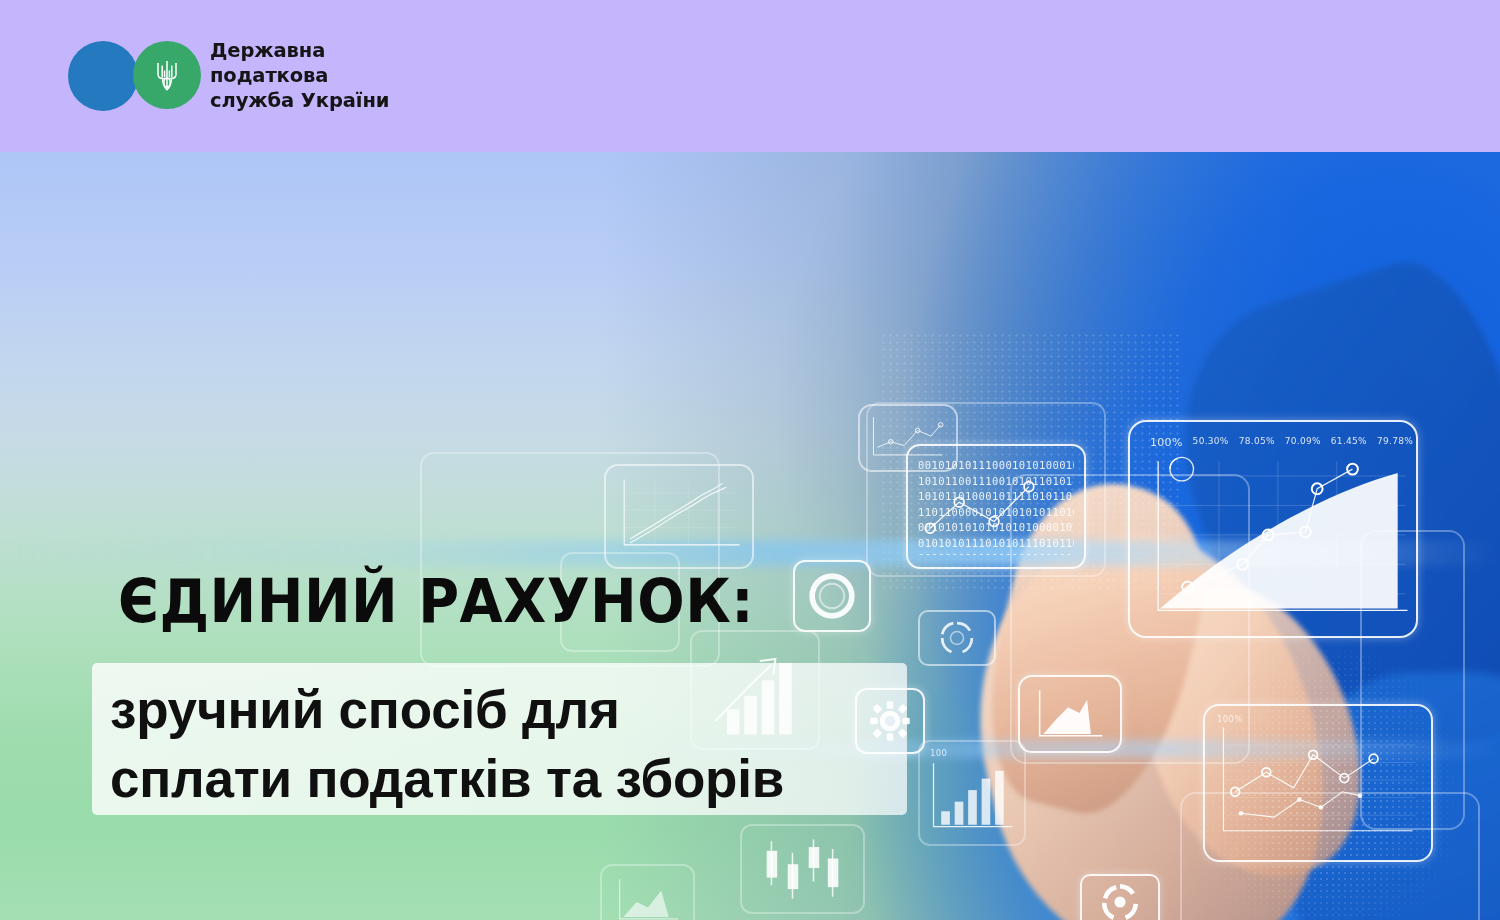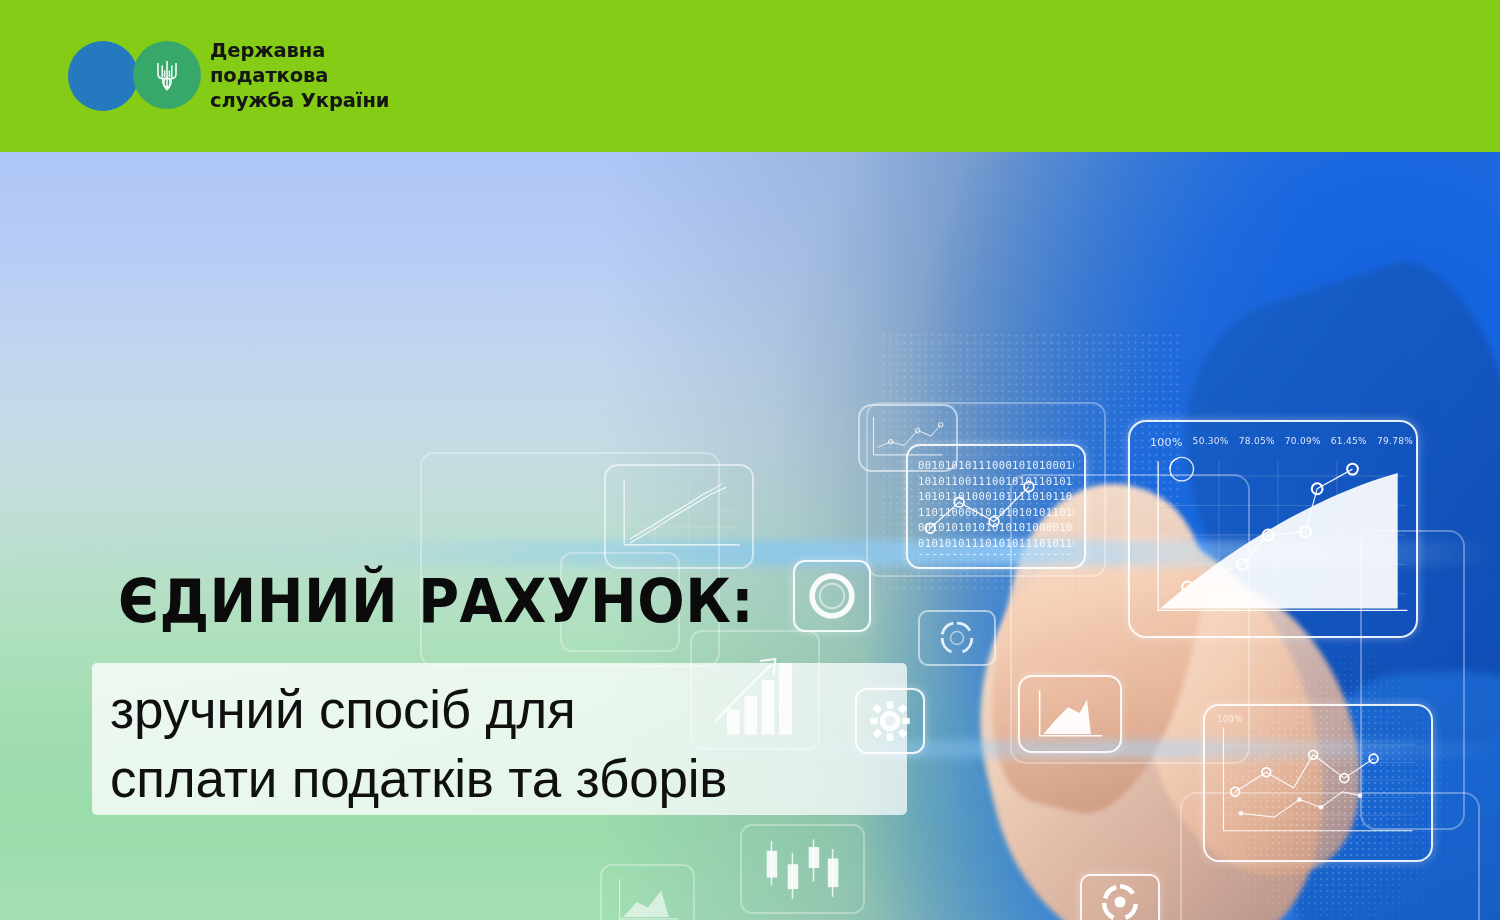--- a/index.html
+++ b/index.html
@@ -4,21 +4,21 @@
 <style>
   * { margin:0; padding:0; box-sizing:border-box; }
   html,body { width:1500px; height:920px; overflow:hidden; background:#fff; }
   body { font-family:"Liberation Sans", sans-serif; }
 
   #page { position:relative; width:1500px; height:920px; overflow:hidden; }
 
   
   #header {
     position:absolute; left:0; top:0; width:1500px; height:152px;
-    background:#84cc16; z-index:40;
+    background:#c4b5fd; z-index:40;
   }
   #logo-group {
     position:absolute; left:68px; top:38px;
     display:flex; align-items:center;
   }
   .logo-circles { position:relative; width:128px; height:70px; }
   .circle-blue {
     position:absolute; left:0; top:0; width:70px; height:70px;
     border-radius:50%; background:#2579be;
   }
@@ -183,21 +183,21 @@
   }
   #subtitle-box {
     position:absolute; left:92px; top:511px; width:815px; height:152px;
     background:linear-gradient(135deg, rgba(255,255,255,0.80), rgba(255,255,255,0.72));
     border-radius:5px;
     z-index:25;
   }
   #subtitle {
     position:absolute; left:110px; top:523px; width:800px;
     font-family:"Liberation Sans", sans-serif;
-    font-weight:normal;
+    font-weight:bold;
     font-size:53px;
     line-height:69px;
     letter-spacing:-0.2px;
     color:#101010;
     z-index:30;
     white-space:pre-line;
   }
 </style>
 </head>
 <body>
@@ -433,20 +433,35 @@
         <g fill="none" stroke="rgba(255,255,255,0.85)" stroke-width="3">
           <path d="M39 12 a16 16 0 0 1 14 8"></path>
           <path d="M55 28 a16 16 0 0 1 -10 15"></path>
           <path d="M33 43 a16 16 0 0 1 -10 -15"></path>
           <path d="M23 24 a16 16 0 0 1 12 -12"></path>
         </g>
         <circle cx="39" cy="28" r="7" fill="none" stroke="rgba(255,255,255,0.55)" stroke-width="1.6"></circle>
       </svg>
     </div>
 
+    <div class="hud faint" style="left:918px; top:588px; width:108px; height:106px; border-radius:12px;">
+      <span class="tiny-label" style="left:10px; top:6px;">100</span>
+      <svg viewBox="0 0 108 106">
+        <g stroke="rgba(255,255,255,0.85)" fill="none" stroke-width="1.3">
+          <path d="M14 22 L14 88 L96 88"></path>
+        </g>
+        <g fill="rgba(255,255,255,0.78)">
+          <rect x="22" y="72" width="9" height="14"></rect>
+          <rect x="36" y="62" width="9" height="24"></rect>
+          <rect x="50" y="50" width="9" height="36"></rect>
+          <rect x="64" y="38" width="9" height="48"></rect>
+          <rect x="78" y="30" width="9" height="56"></rect>
+        </g>
+      </svg>
+    </div>
 
     <div class="hud" style="left:1080px; top:722px; width:80px; height:56px; border-radius:10px;">
       <svg viewBox="0 0 80 56">
         <g fill="none" stroke="#ffffff" stroke-width="5">
           <path d="M40 11 a17 17 0 0 1 14 8"></path>
           <path d="M57 30 a17 17 0 0 1 -11 15"></path>
           <path d="M33 45 a17 17 0 0 1 -10 -16"></path>
           <path d="M24 24 a17 17 0 0 1 12 -12"></path>
         </g>
         <circle cx="40" cy="28" r="6" fill="#ffffff"></circle>

